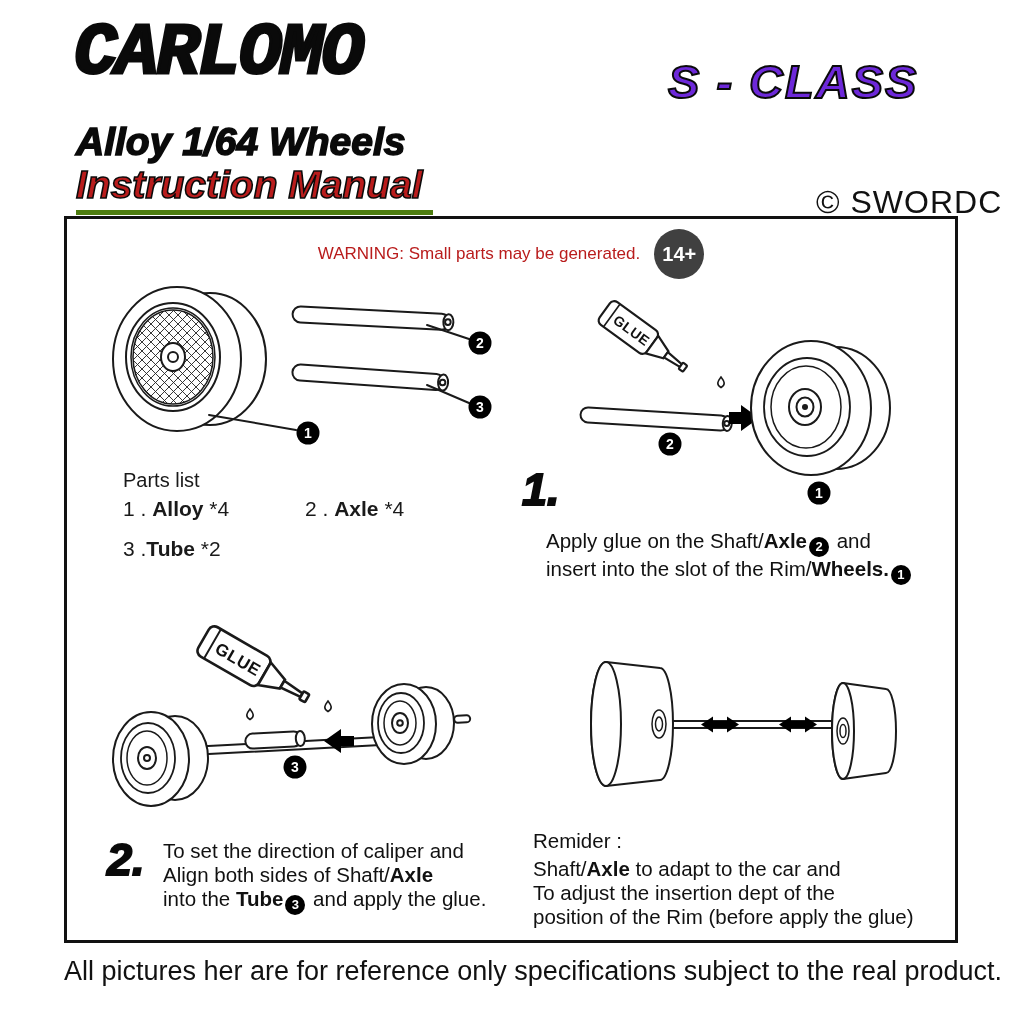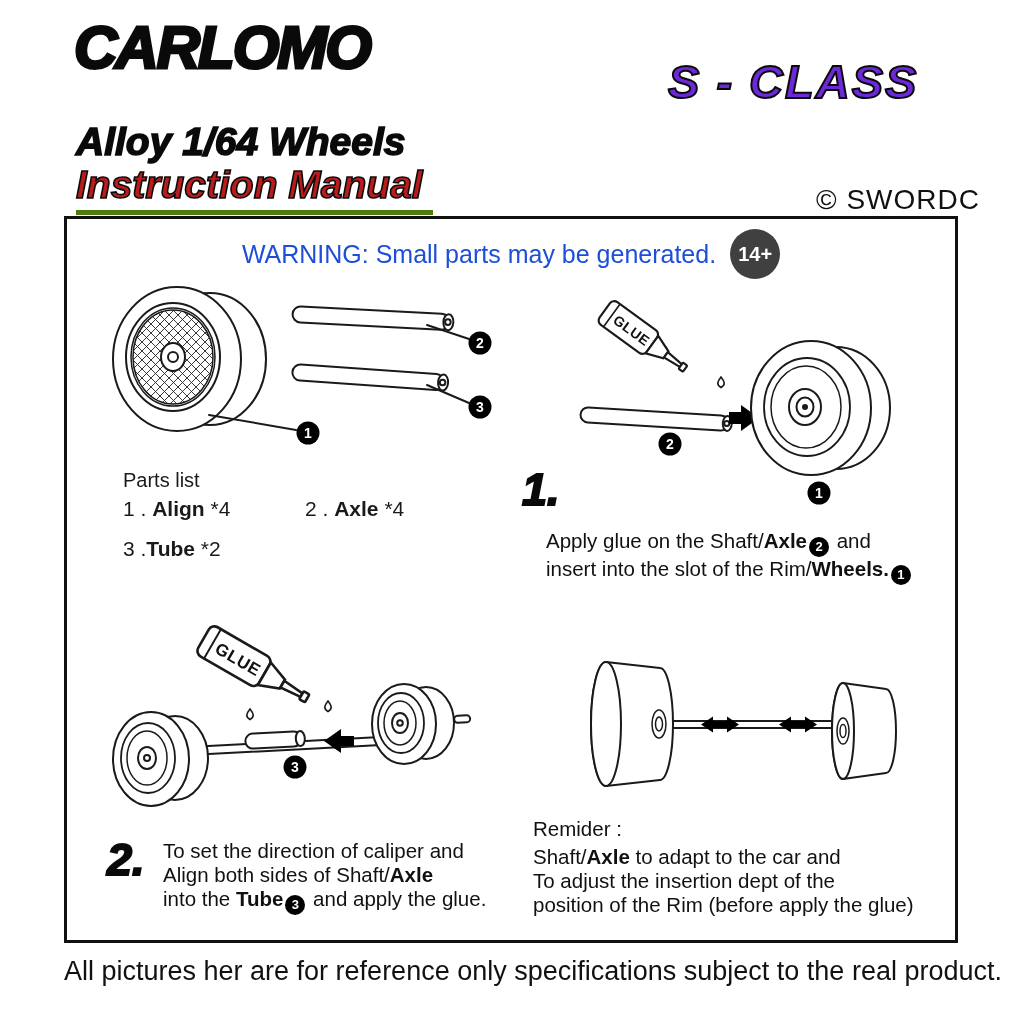--- a/index.html
+++ b/index.html
@@ -5,48 +5,48 @@
   * { margin:0; padding:0; box-sizing:border-box; }
   html,body { background:#ffffff; }
   body {
     width:1024px; height:1024px; position:relative; overflow:hidden;
     font-family:"Liberation Sans", sans-serif; color:#1a1a1a;
   }
   .abs { position:absolute; }
 
   
   .brand {
-    left:74px; top:18px; font-size:60px; font-weight:bold; font-style:italic;
-    letter-spacing:-2px; -webkit-text-stroke:3px #0a0a0a; color:#0a0a0a; line-height:1;
+    left:74px; top:18px; font-size:72px; font-weight:bold; font-style:italic;
+    letter-spacing:-2px; -webkit-text-stroke:3px #0a0a0a; color:#0a0a0a; line-height:1;font-family:Liberation Mono, monospace;
   }
   .model {
     left:668px; top:54px; font-size:47px; font-weight:bold; font-style:italic;
     -webkit-text-stroke:2px #0a0a0a; color:#6d28d9; letter-spacing:2px;
   }
   .subtitle1 {
     left:76px; top:120px; font-size:39px; font-weight:bold; font-style:italic;
     -webkit-text-stroke:1.6px #0a0a0a; color:#0a0a0a;
   }
   .subtitle2 {
     left:76px; top:163px; font-size:39px; font-weight:bold; font-style:italic;
     -webkit-text-stroke:1.6px #0a0a0a; color:#b91c1c;
     border-bottom:5px solid #4d7c0f; padding:0 10px 3px 0;
   }
-  .copyright { left:816px; top:184px; font-size:28px; letter-spacing:1px; color:#111; }
+  .copyright { left:816px; top:184px; font-size:32px; letter-spacing:1px; color:#111; }
 
   
   .manual-box {
     left:64px; top:216px; width:894px; height:727px;
     border:3px solid #111; background:#fff;
   }
   .warning-row {
     position:absolute; left:0; top:8px; width:100%; height:54px;
     display:flex; align-items:center; justify-content:center; gap:14px;
   }
-  .warning-text { font-size:25px; color:#1d4ed8; }
+  .warning-text { font-size:17px; color:#b91c1c; }
   .age-badge {
     width:50px; height:50px; border-radius:50%; background:#404040; color:#fff;
     font-size:20px; font-weight:bold; display:flex; align-items:center; justify-content:center;
   }
 
   
   .parts-list { left:56px; top:250px; font-size:21px; }
   .pl-title { margin-bottom:5px; font-size:20px; }
   .pl-row { margin-bottom:16px; }
   .pl-item1 { display:inline-block; min-width:182px; }
@@ -56,21 +56,21 @@
   }
   .step-text { font-size:20.5px; line-height:24px; color:#111; }
   .step-text b, .parts-list b { font-weight:bold; }
   .nbadge {
     display:inline-flex; width:20px; height:20px; border-radius:50%;
     background:#000; color:#fff; font-size:13px; font-weight:bold;
     align-items:center; justify-content:center; vertical-align:-3px; margin:0 2px;
     font-style:normal;
   }
   .reminder-block { font-size:20.5px; line-height:24px; color:#111; }
-  .reminder-title { margin-bottom:4px; }
+  .reminder-title { margin-bottom:4px;margin-top:12px; }
 
   .disclaimer { left:64px; top:956px; font-size:27px; color:#111; }
 
   
   svg { overflow:visible; }
   .svg-badge {
     fill:#fff; stroke:none; font-size:14px; font-weight:bold; text-anchor:middle;
     font-family:"Liberation Sans", sans-serif;
   }
   .glue-text {
@@ -133,21 +133,21 @@
       <line x1="330" y1="106" x2="372" y2="124"></line>
       <g>
         <circle cx="383" cy="128" r="11.5" fill="#000" stroke="none"></circle>
         <text x="383" y="133" class="svg-badge">3</text>
       </g>
     </g>
   </svg>
 
   <div class="abs parts-list">
     <div class="pl-title">Parts list</div>
-    <div class="pl-row"><span class="pl-item1"><span>1 . </span><b>Align</b><span> *4</span></span><span><span>2 . </span><b>Axle</b><span> *4</span></span></div>
+    <div class="pl-row"><span class="pl-item1"><span>1 . </span><b>Alloy</b><span> *4</span></span><span><span>2 . </span><b>Axle</b><span> *4</span></span></div>
     <div class="pl-row"><span><span>3 .</span><b>Tube</b><span> *2</span></span></div>
   </div>
 
   <svg class="abs" style="left:516px;top:62px;" width="175" height="115" viewBox="0 0 175 115">
     <g stroke="#1a1a1a" stroke-width="2" fill="#fff" stroke-linecap="round">
       <g transform="translate(30,18) rotate(36) scale(1.08)">
         <rect x="0" y="0" width="54" height="26" rx="5"></rect>
         <line x1="8" y1="1" x2="8" y2="25" stroke-width="1.5"></line>
         <path d="M54,3 L70,9 L70,17 L54,23 Z"></path>
         <path d="M70,10 L87,11.5 L87,14.5 L70,16 Z"></path>

